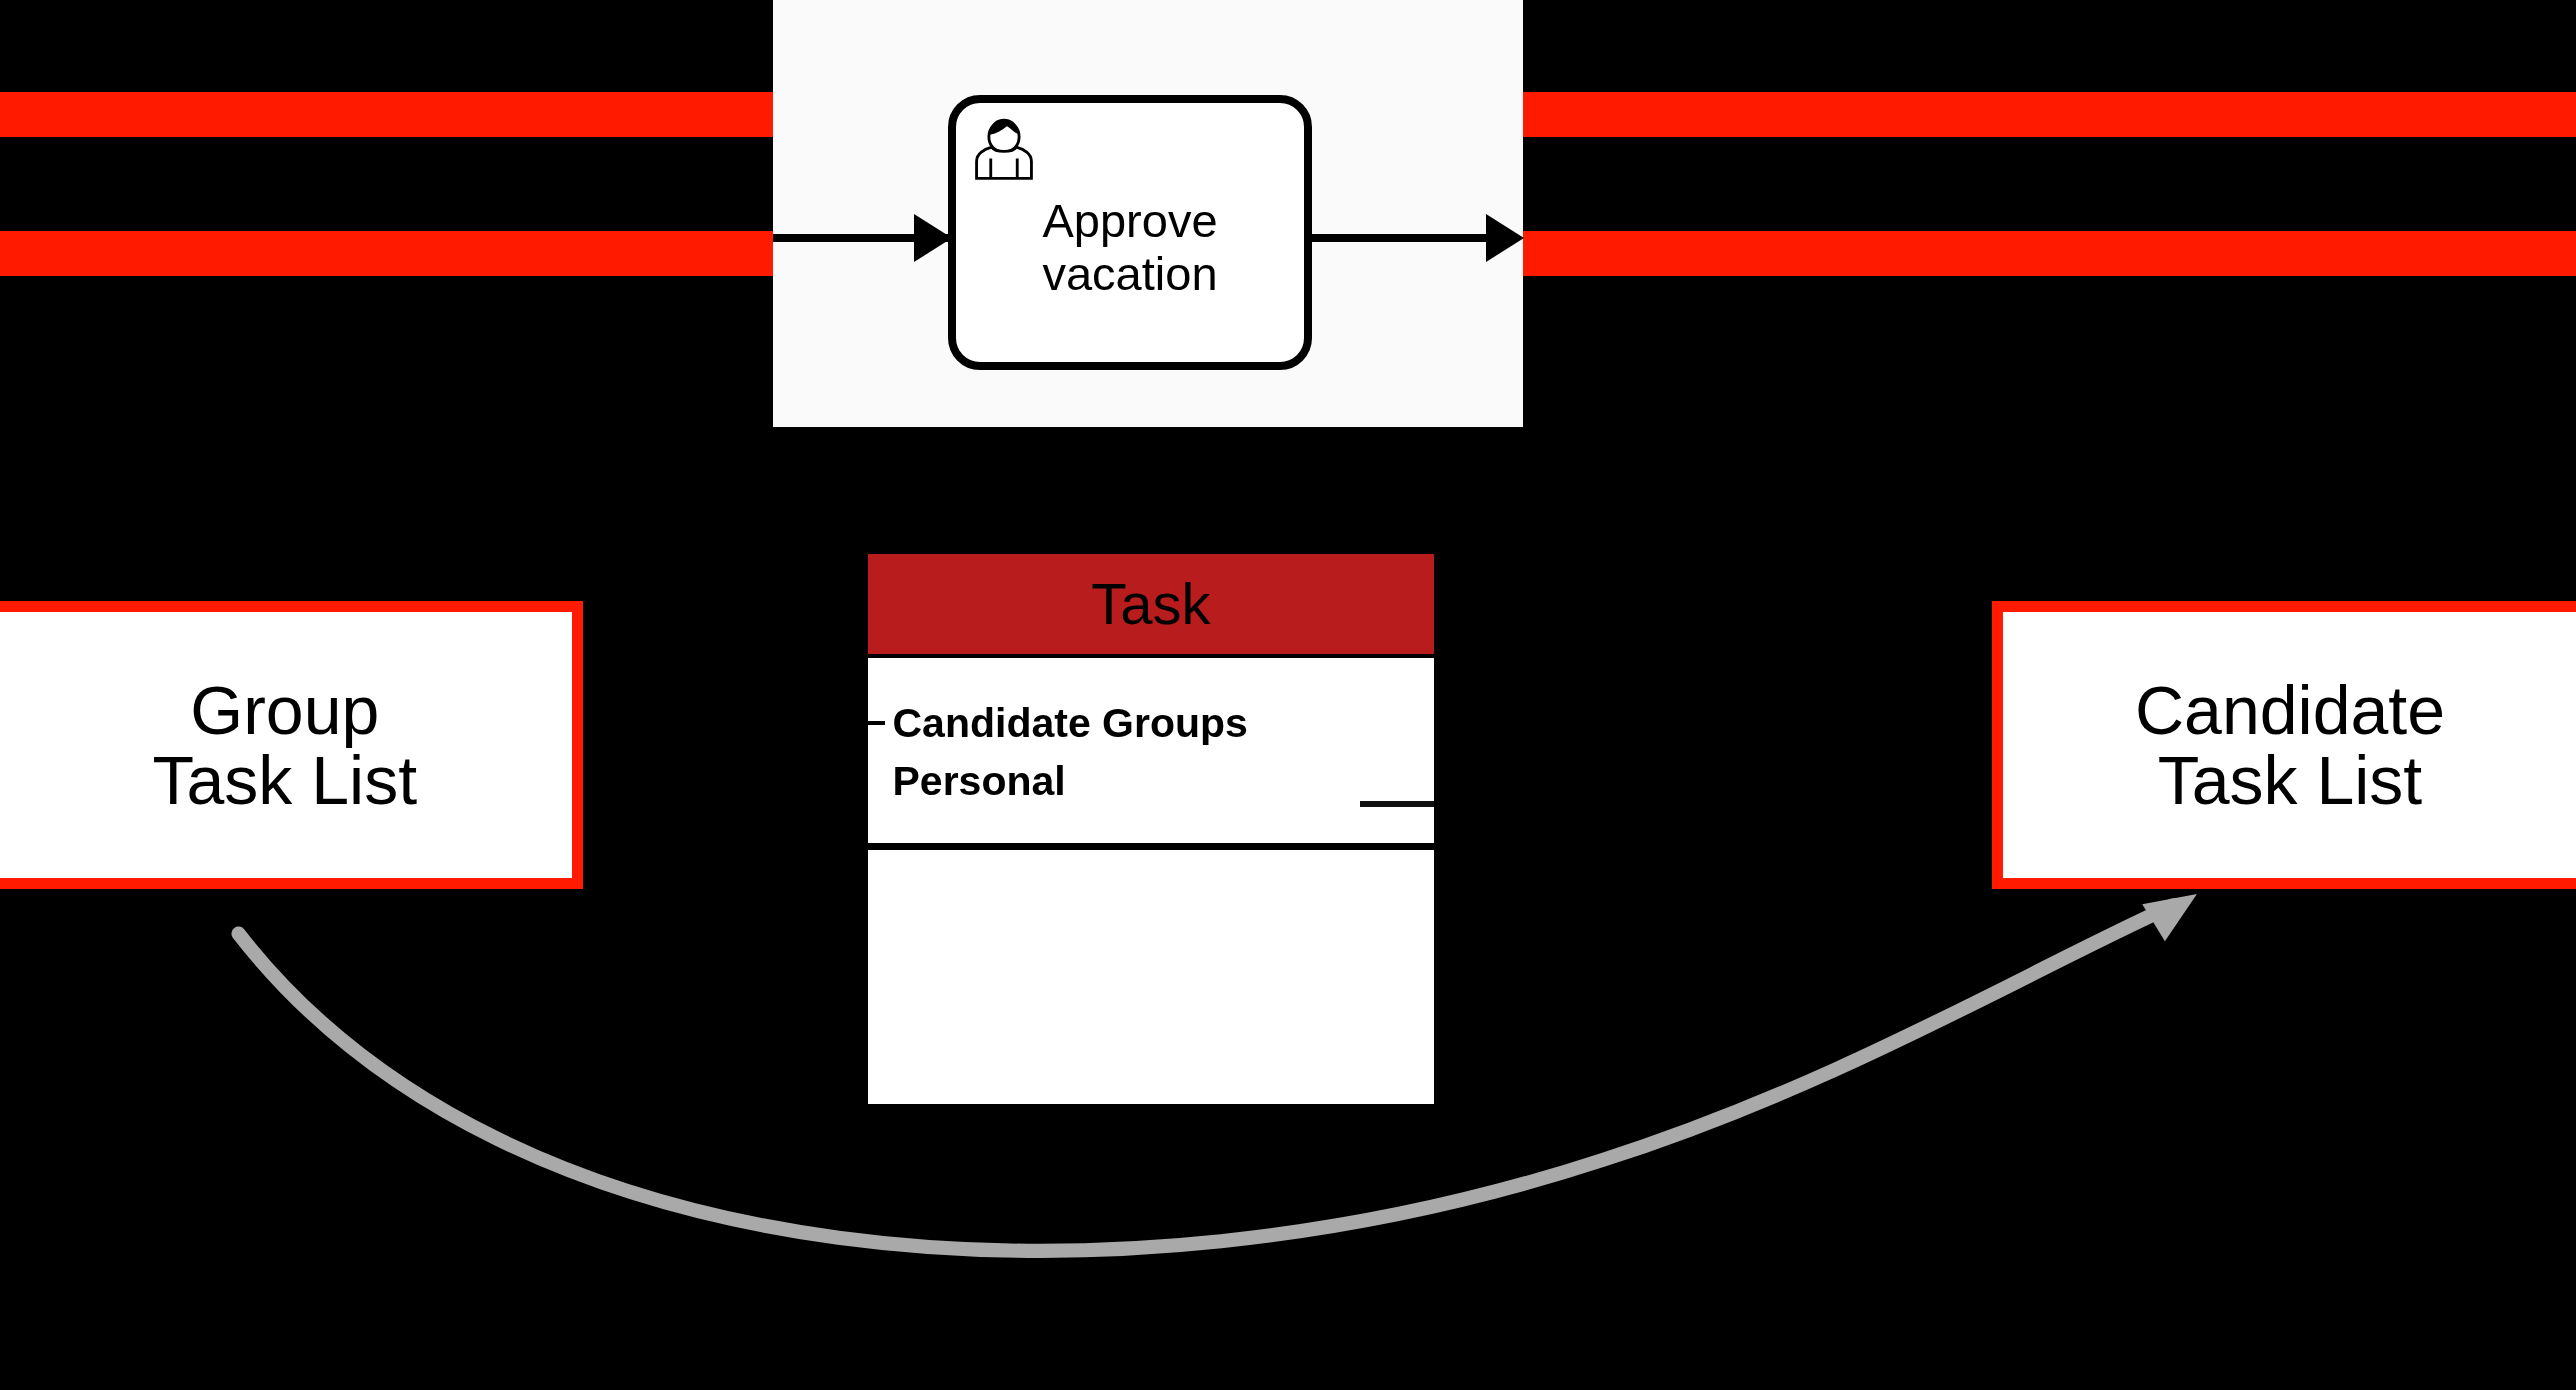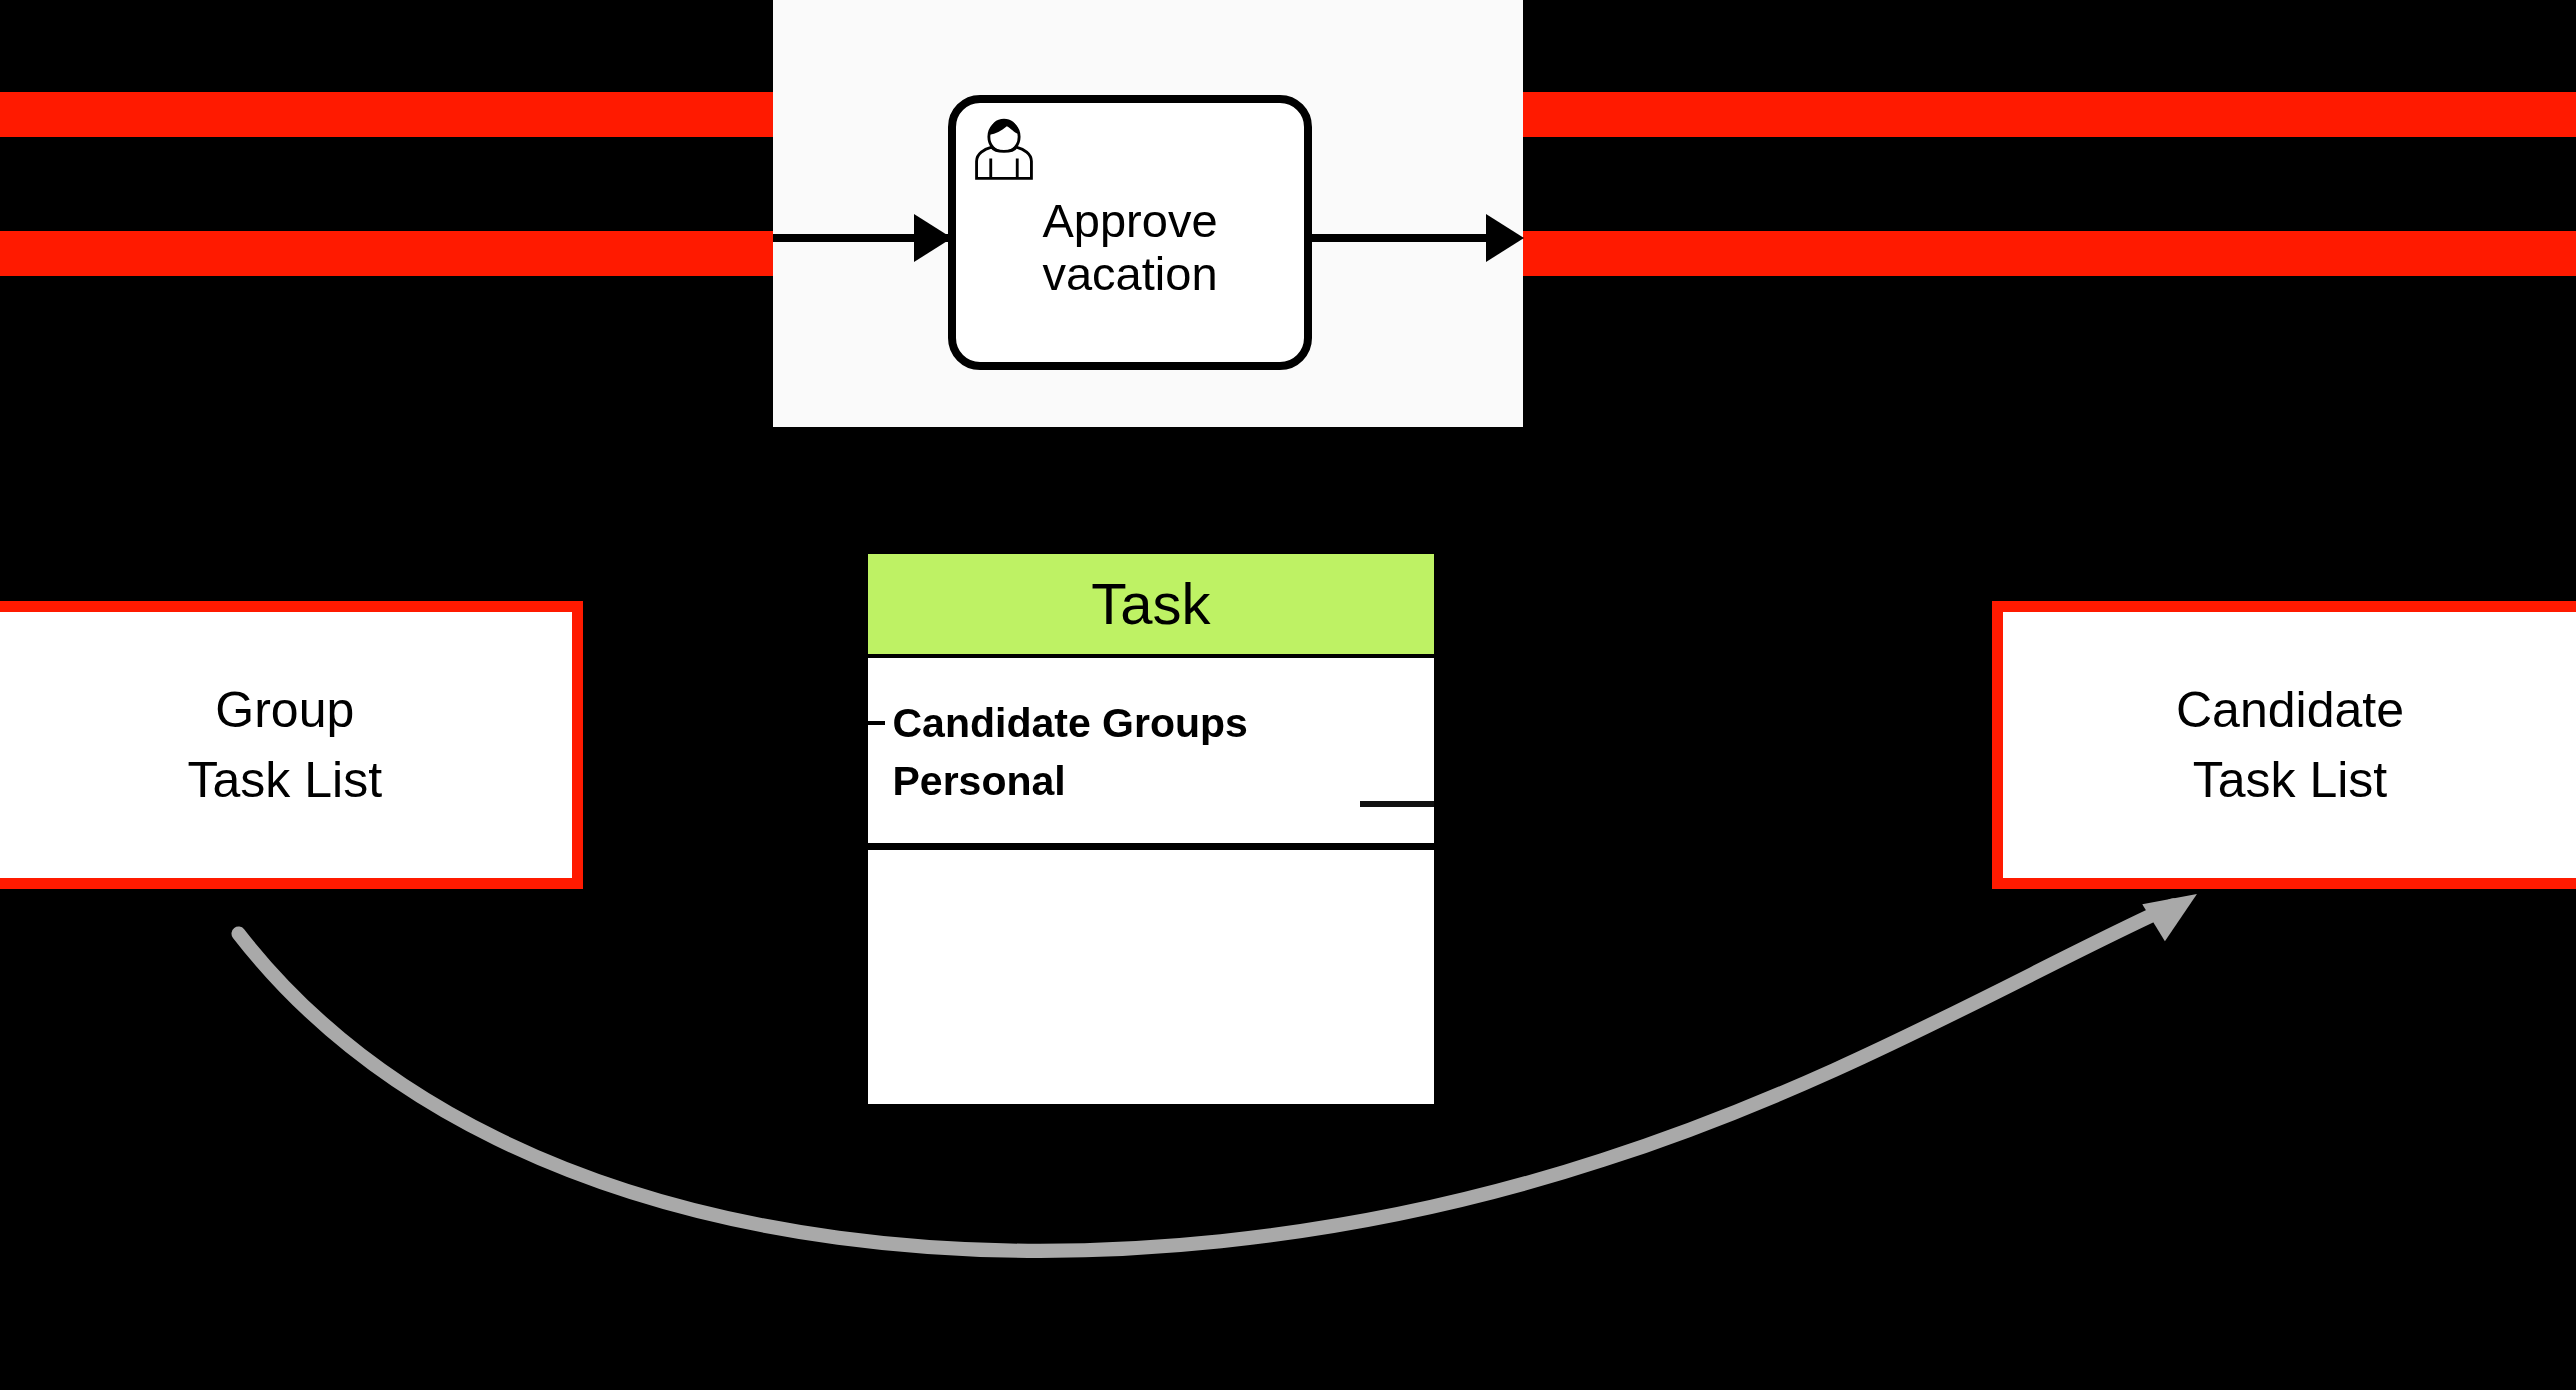--- a/index.html
+++ b/index.html
@@ -84,21 +84,21 @@
     left: 864px;
     top: 550px;
     width: 574px;
     height: 558px;
     background: #ffffff;
     border: 4.7px solid #000000;
     box-sizing: border-box;
   }
   #task-class-header {
     height: 100px;
-    background: #bef264;
+    background: #b91c1c;
     border-bottom: 4.7px solid #000000;
     display: flex;
     align-items: center;
     justify-content: center;
   }
   #task-class-title {
     font-size: 58px;
     line-height: 58px;
     color: #000000;
   }
@@ -143,21 +143,21 @@
   .task-list-box {
     position: absolute;
     background: #ffffff;
     border: 11.3px solid #ff1a00;
     box-sizing: border-box;
     display: flex;
     align-items: center;
     justify-content: center;
   }
   .task-list-label {
-    font-size: 50px;
+    font-size: 68px;
     line-height: 70px;
     color: #000000;
     text-align: center;
     white-space: pre-line;
   }
   #group-task-list    { left: -13.2px;  top: 601px; width: 596px; height: 288px; }
   #personal-task-list { left: 1992px; top: 601px; width: 596px; height: 288px; }
 
   
   #gray-flow {

